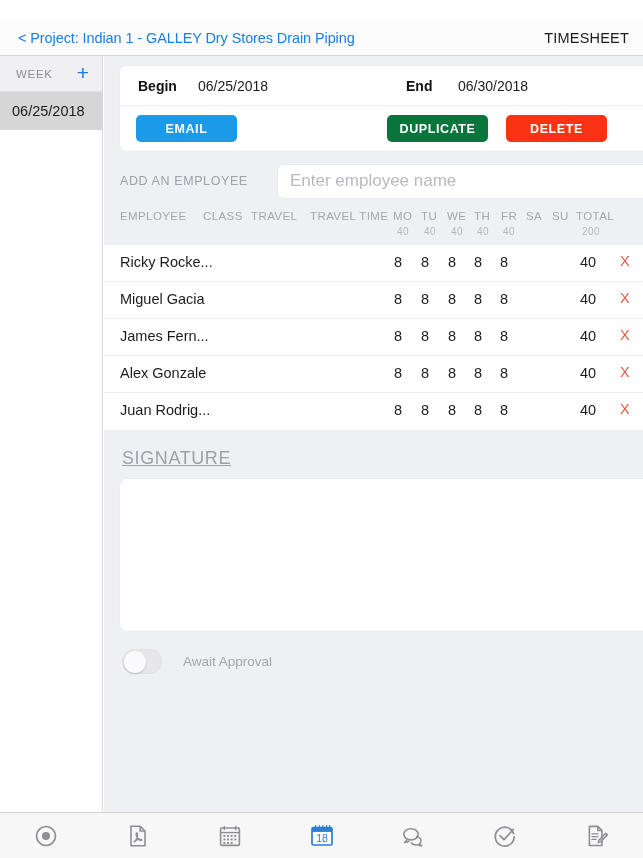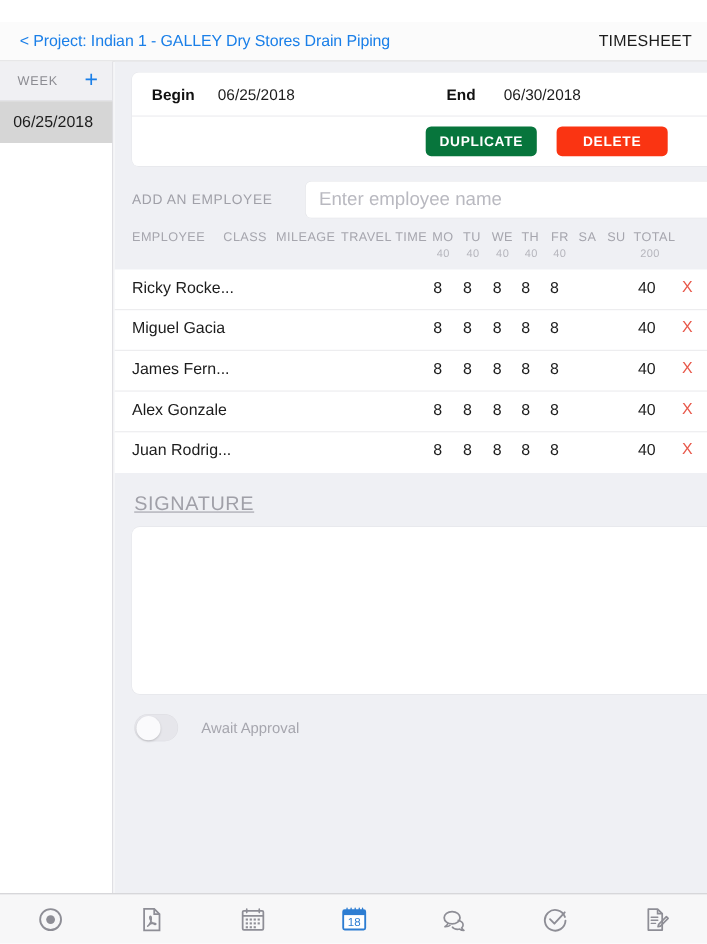--- a/index.html
+++ b/index.html
@@ -228,37 +228,38 @@
   <div class="main">
 
     <div class="card">
       <div class="card-row-dates">
         <span class="lbl-bold d-begin-lbl">Begin</span>
         <span class="dateval d-begin-val">06/25/2018</span>
         <span class="lbl-bold d-end-lbl">End</span>
         <span class="dateval">06/30/2018</span>
       </div>
       <div class="card-row-btns">
+        <button class="btn btn-email">EMAIL</button>
         <button class="btn btn-dup">DUPLICATE</button>
         <button class="btn btn-del">DELETE</button>
       </div>
     </div>
 
     <div class="add-row">
       <span class="add-lbl">ADD AN EMPLOYEE</span>
       <div class="emp-input-wrap">
         <input class="emp-input" type="text" placeholder="Enter employee name" style="">
         <span class="plus-add">+</span>
       </div>
     </div>
 
     <div class="thead">
       <span class="h" style="left:16px;">EMPLOYEE</span>
       <span class="h" style="left:99px;">CLASS</span>
-      <span class="h" style="left:147px;">MILEAGE</span>
+      <span class="h" style="left:147px;">TRAVEL</span>
       <span class="h" style="left:206px;">TRAVEL TIME</span>
       <span class="h" style="left:289px;">MO</span>
       <span class="h" style="left:317px;">TU</span>
       <span class="h" style="left:343px;">WE</span>
       <span class="h" style="left:370px;">TH</span>
       <span class="h" style="left:397px;">FR</span>
       <span class="h" style="left:422px;">SA</span>
       <span class="h" style="left:448px;">SU</span>
       <span class="h" style="left:472px;">TOTAL</span>
 

